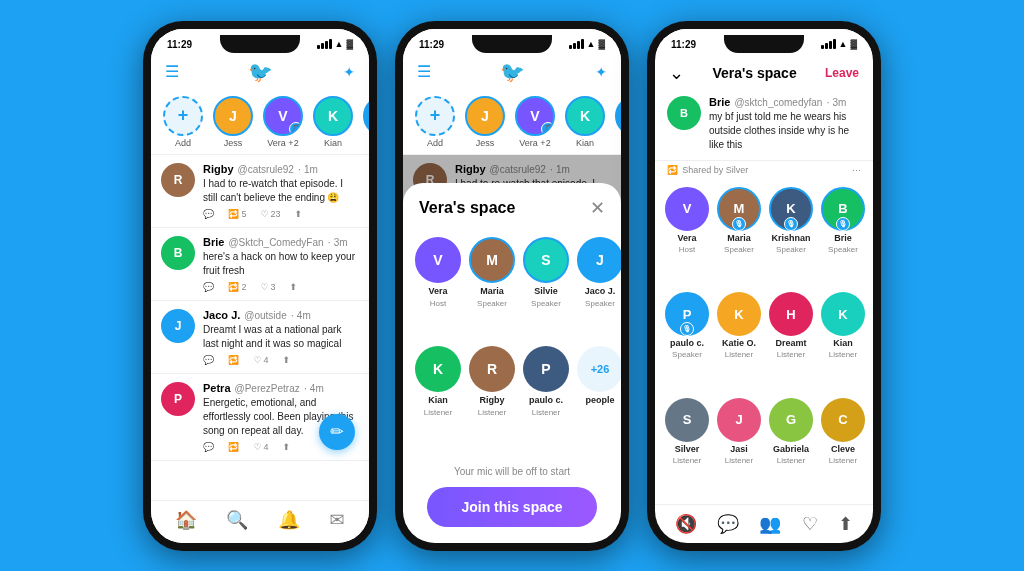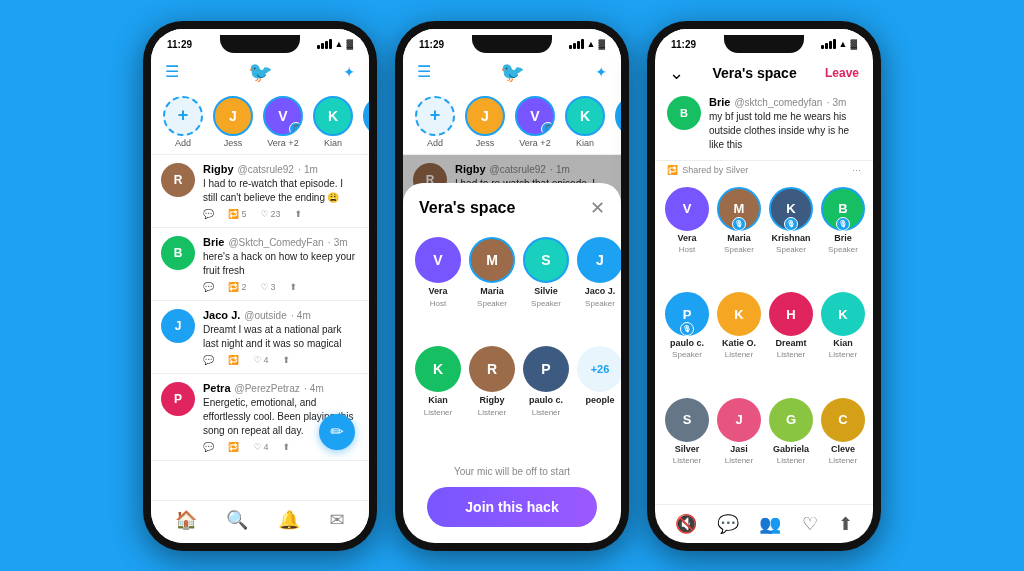--- a/index.html
+++ b/index.html
@@ -643,21 +643,21 @@
             <span class="participant-name">paulo c.</span>
             <span class="participant-role">Listener</span>
           </div>
           <div class="participant">
             <div class="plus-people">+26</div>
             <span class="participant-name">people</span>
           </div>
         </div>
         <div class="space-footer">
           <div class="space-mic-note">Your mic will be off to start</div>
-          <button class="join-btn">Join this hack</button>
+          <button class="join-btn">Join this space</button>
         </div>
       </div>
     </div>
   </div>
 </div>
 
 <div class="phone">
   <div class="phone-notch"></div>
   <div class="phone-screen">
 

